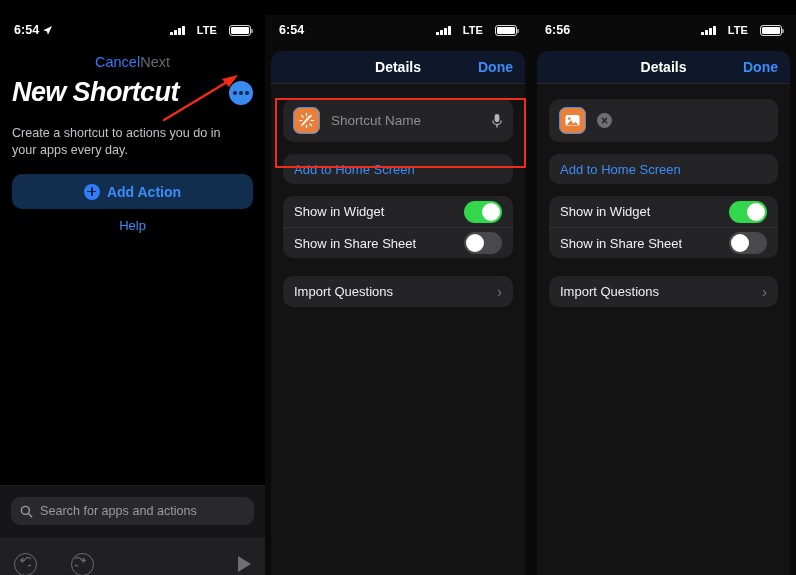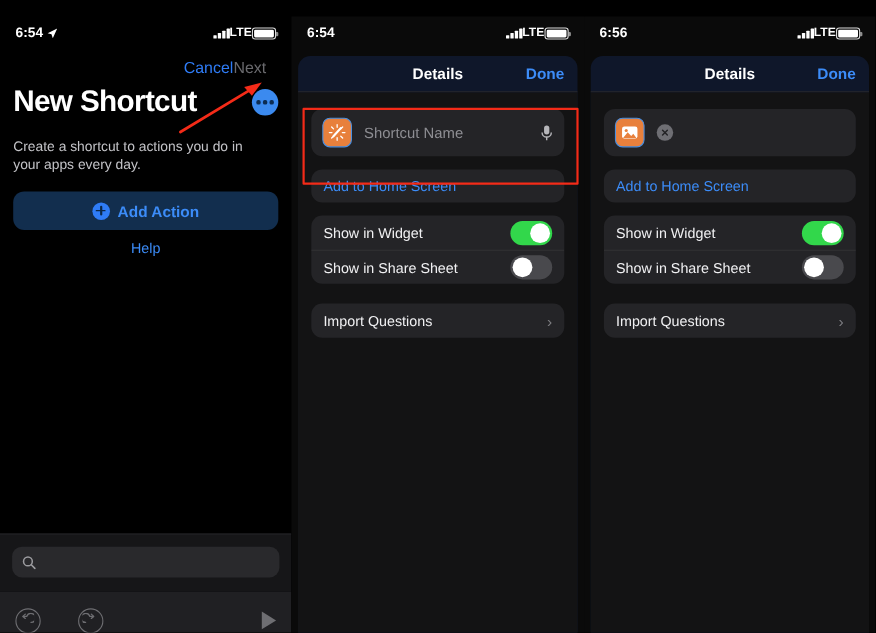--- a/index.html
+++ b/index.html
@@ -43,21 +43,21 @@
     align-items: center;
     justify-content: space-between;
     padding: 0 14px;
     box-sizing: border-box;
     color: #fff;
     font-size: 12.5px;
     font-weight: bold;
     letter-spacing: 0.1px;
   }
   .status-left { display: flex; align-items: center; gap: 3px; }
-  .status-right { display: flex; align-items: center; gap: 0; }
+  .status-right { display: flex; align-items: center; gap: 12px; }
   .loc-arrow { display:inline-block; transform: rotate(0deg); }
   .signal {
     display: inline-flex;
     align-items: flex-end;
     gap: 1.5px;
     height: 10px;
   }
   .signal i {
     display: block;
     width: 2.5px;
@@ -93,39 +93,40 @@
     border-radius: 1.2px;
   }
 
   
   .nav-row {
     position: absolute;
     left: 0; right: 0; top: 36px;
     height: 22px;
     display: flex;
     align-items: center;
-    justify-content: flex-end;
-    padding: 0 23px;
+    justify-content: center;
+    padding: 0 12px;
     box-sizing: border-box;
   }
   .nav-cancel {
     color: #2f7cf6;
     font-size: 14.5px;
   }
   .nav-next {
     color: #6a6a6e;
     font-size: 14.5px;
   }
   .big-title {
     position: absolute;
     left: 12px; top: 62px;
     color: #fff;
     font-size: 27px;
     font-weight: bold;
     letter-spacing: -0.6px;
+    font-style: italic;
   }
   .more-btn {
     position: absolute;
     right: 12px; top: 66px;
     width: 24px; height: 24px;
     border-radius: 50%;
     background: #3b8aef;
     display: flex;
     align-items: center;
     justify-content: center;
@@ -451,20 +452,21 @@
     </div>
 
     <div class="help-link">Help</div>
 
     <div class="search-zone">
       <div class="search-field">
         <svg width="13" height="13" viewBox="0 0 14 14">
           <circle cx="5.8" cy="5.8" r="4.3" fill="none" stroke="#9b9b9f" stroke-width="1.5"></circle>
           <line x1="9.1" y1="9.1" x2="12.6" y2="12.6" stroke="#9b9b9f" stroke-width="1.6" stroke-linecap="round"></line>
         </svg>
+        <span class="search-placeholder">Search for apps and actions</span>
       </div>
     </div>
 
     <div class="bottom-bar">
       <div class="circ-icon">
         <svg width="13" height="13" viewBox="0 0 14 14" style="position:absolute;left:3px;top:3px;">
           <path d="M11 9.5 A4.4 4.4 0 1 0 6.8 3.6 L3.4 3.6" fill="none" stroke="#6e6e72" stroke-width="1.3" stroke-linecap="round"></path>
           <path d="M5.4 1.4 L3.0 3.6 L5.4 5.6" fill="none" stroke="#6e6e72" stroke-width="1.3" stroke-linecap="round" stroke-linejoin="round"></path>
         </svg>
       </div>

